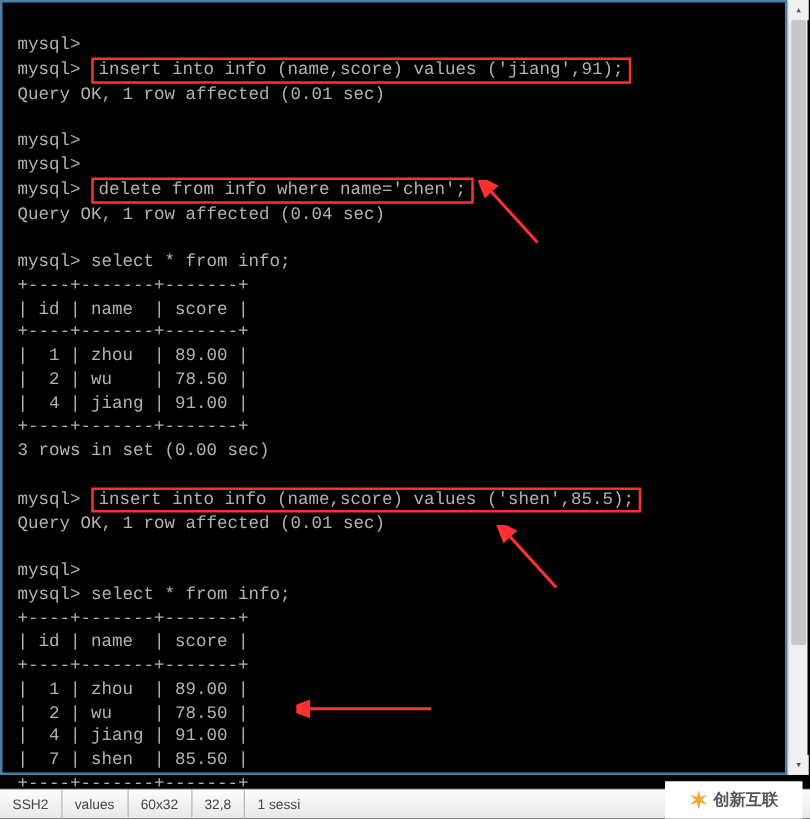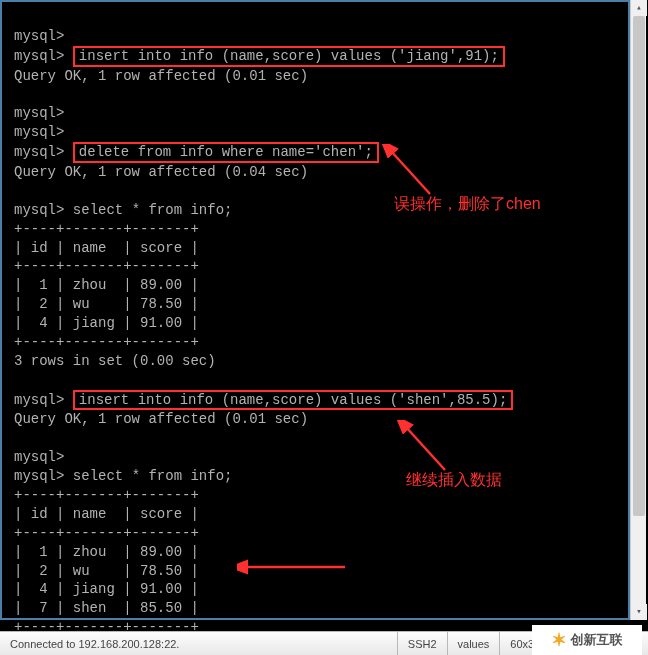--- a/index.html
+++ b/index.html
@@ -172,22 +172,20 @@
 <span>+----+-------+-------+</span>
 <span>| id | name  | score |</span>
 <span>+----+-------+-------+</span>
 <span>|  1 | zhou  | 89.00 |</span>
 <span>|  2 | wu    | 78.50 |</span>
 <span>|  4 | jiang | 91.00 |</span>
 <span>|  7 | shen  | 85.50 |</span>
 <span>+----+-------+-------+</span>
     </div>
 
-    <div class="annotation" style="top:192px; left:392px;">误操作，删除了chen</div>
-    <div class="annotation" style="top:468px; left:404px;">继续插入数据</div>
 
     <svg class="arrow" style="top:142px; left:380px;" width="60" height="55">
       <defs>
           <marker id="ah1" markerWidth="10" markerHeight="10" refX="2" refY="3" orient="auto">
             <path d="M0,0 L0,6 L8,3 z" fill="#ff3030"></path>
           </marker>
         </defs>
       <line x1="48" y1="50" x2="8" y2="6" stroke="#ff3030" stroke-width="2.5" marker-end="url(#ah1)"></line>
     </svg>
     <svg class="arrow" style="top:418px; left:395px;" width="60" height="55">
@@ -209,21 +207,20 @@
 
   </div>
 
   <div class="scrollbar" style="right:2px;">
     <div class="scroll-btn" style="top:0;">▴</div>
     <div class="scroll-thumb" style="top:16px;"></div>
     <div class="scroll-btn" style="bottom:0;">▾</div>
   </div>
 
   <div class="status-bar">
-    <div class="status-segment" style="flex:1;">Connected to 192.168.200.128:22.</div>
     <div class="status-segment">SSH2</div>
     <div class="status-segment">values</div>
     <div class="status-segment">60x32</div>
     <div class="status-segment">32,8</div>
     <div class="status-segment" style="border-right:none;">1 sessi</div>
   </div>
 
   <div class="branding">
     <span class="brand-icon">✶</span>
     <span style="color:#555;font-family:Liberation Mono, monospace;">创新互联</span>

